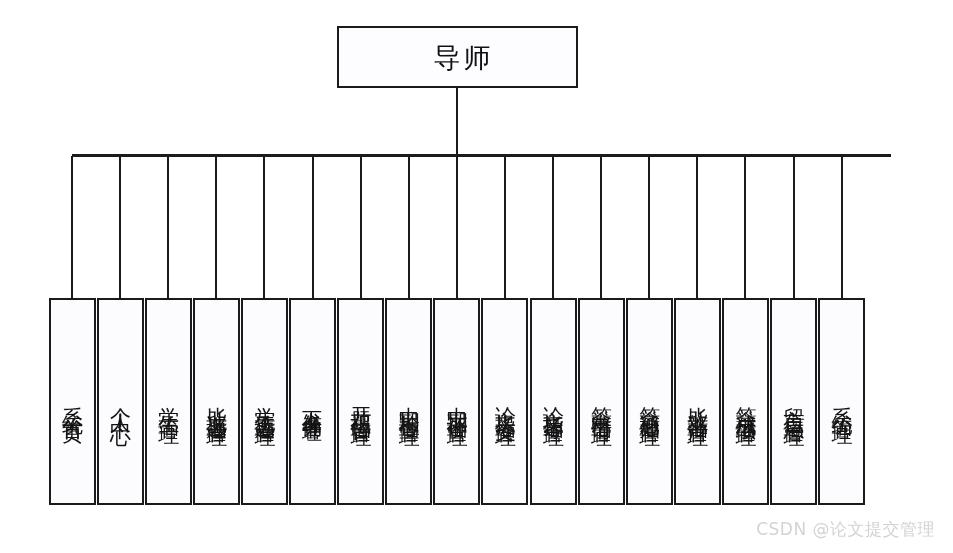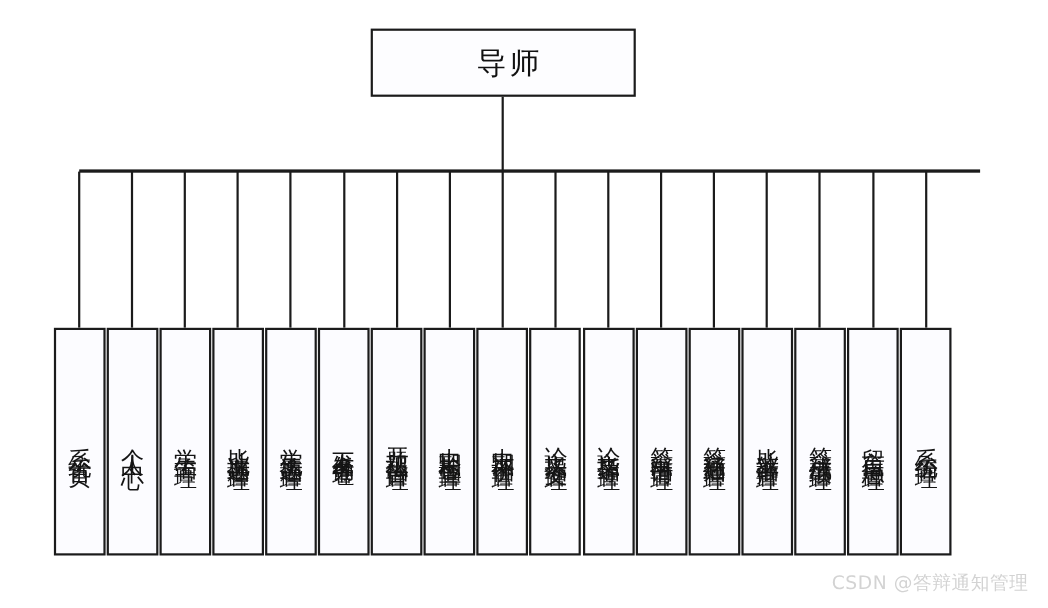--- a/index.html
+++ b/index.html
@@ -172,15 +172,15 @@
       <div class="drop" style="left: 792.5px; top: 156px; height: 142px;"></div>
       <div class="leaf-box" style="left: 770px; width: 47px;">
         <span class="leaf-label" style="letter-spacing: 4px;">留言信息管理</span>
       </div>
       <div class="drop" style="left: 840.6px; top: 156px; height: 142px;"></div>
       <div class="leaf-box" style="left: 818.1px; width: 47px;">
         <span class="leaf-label">系统管理</span>
       </div>
     </div>
 
-  <div class="watermark">CSDN @答辩通知管理</div>
+  <div class="watermark">CSDN @论文提交管理</div>
 
 </div>
 
 </body></html>

